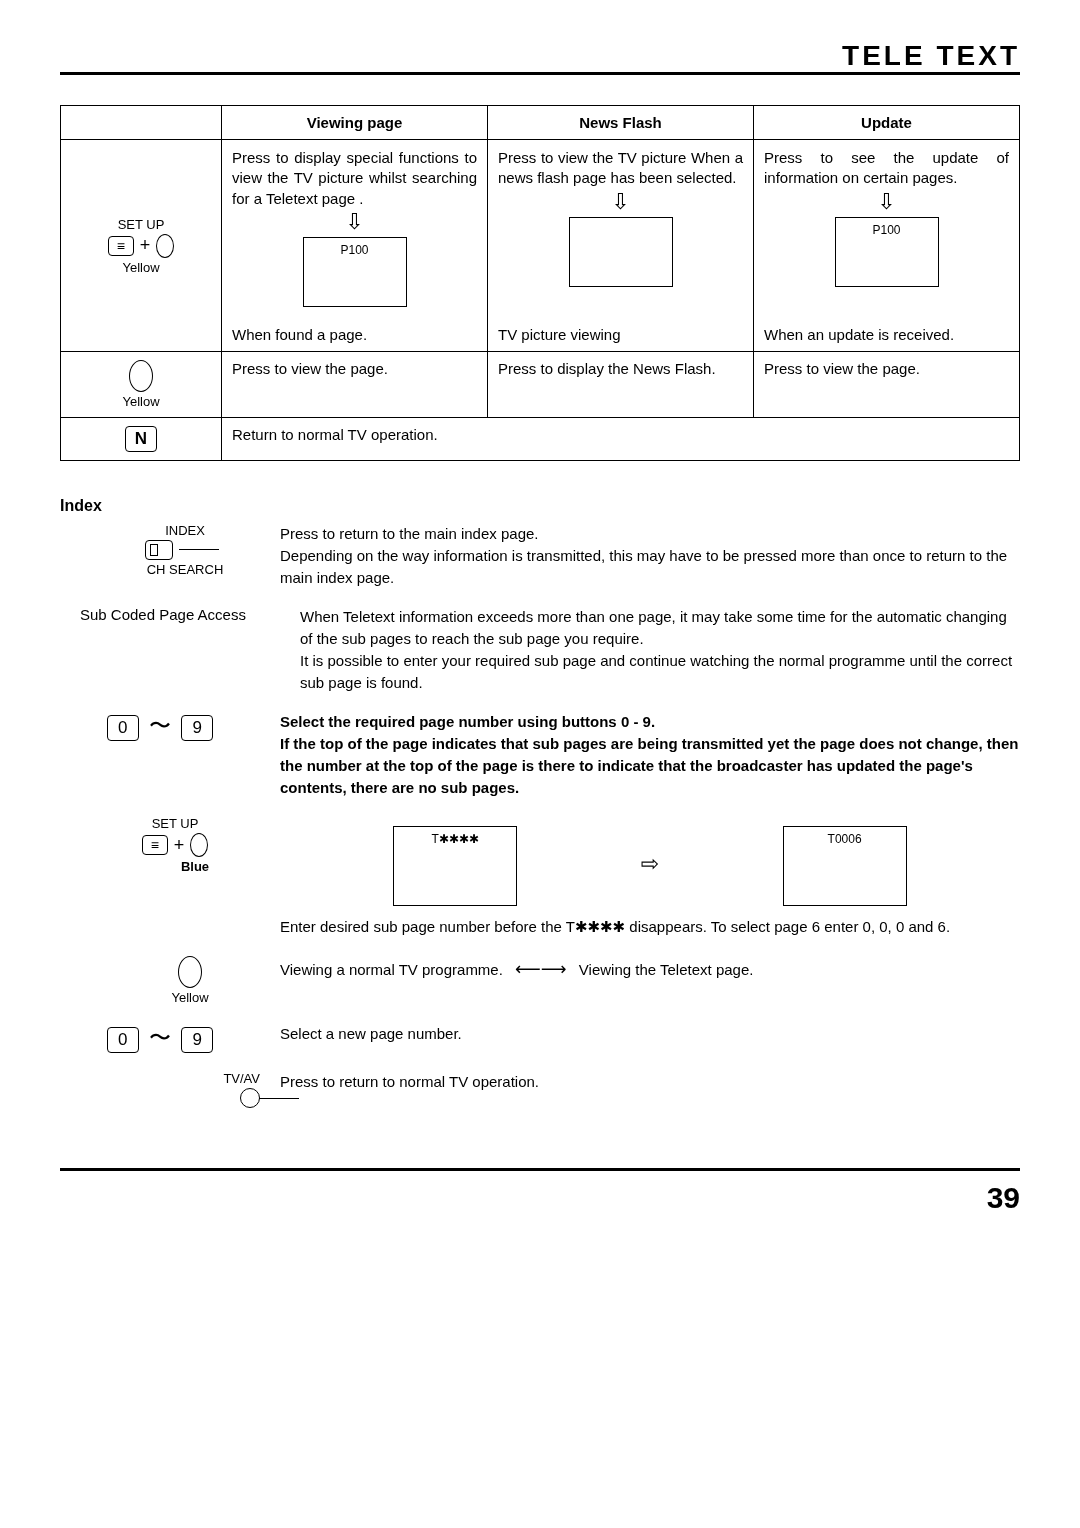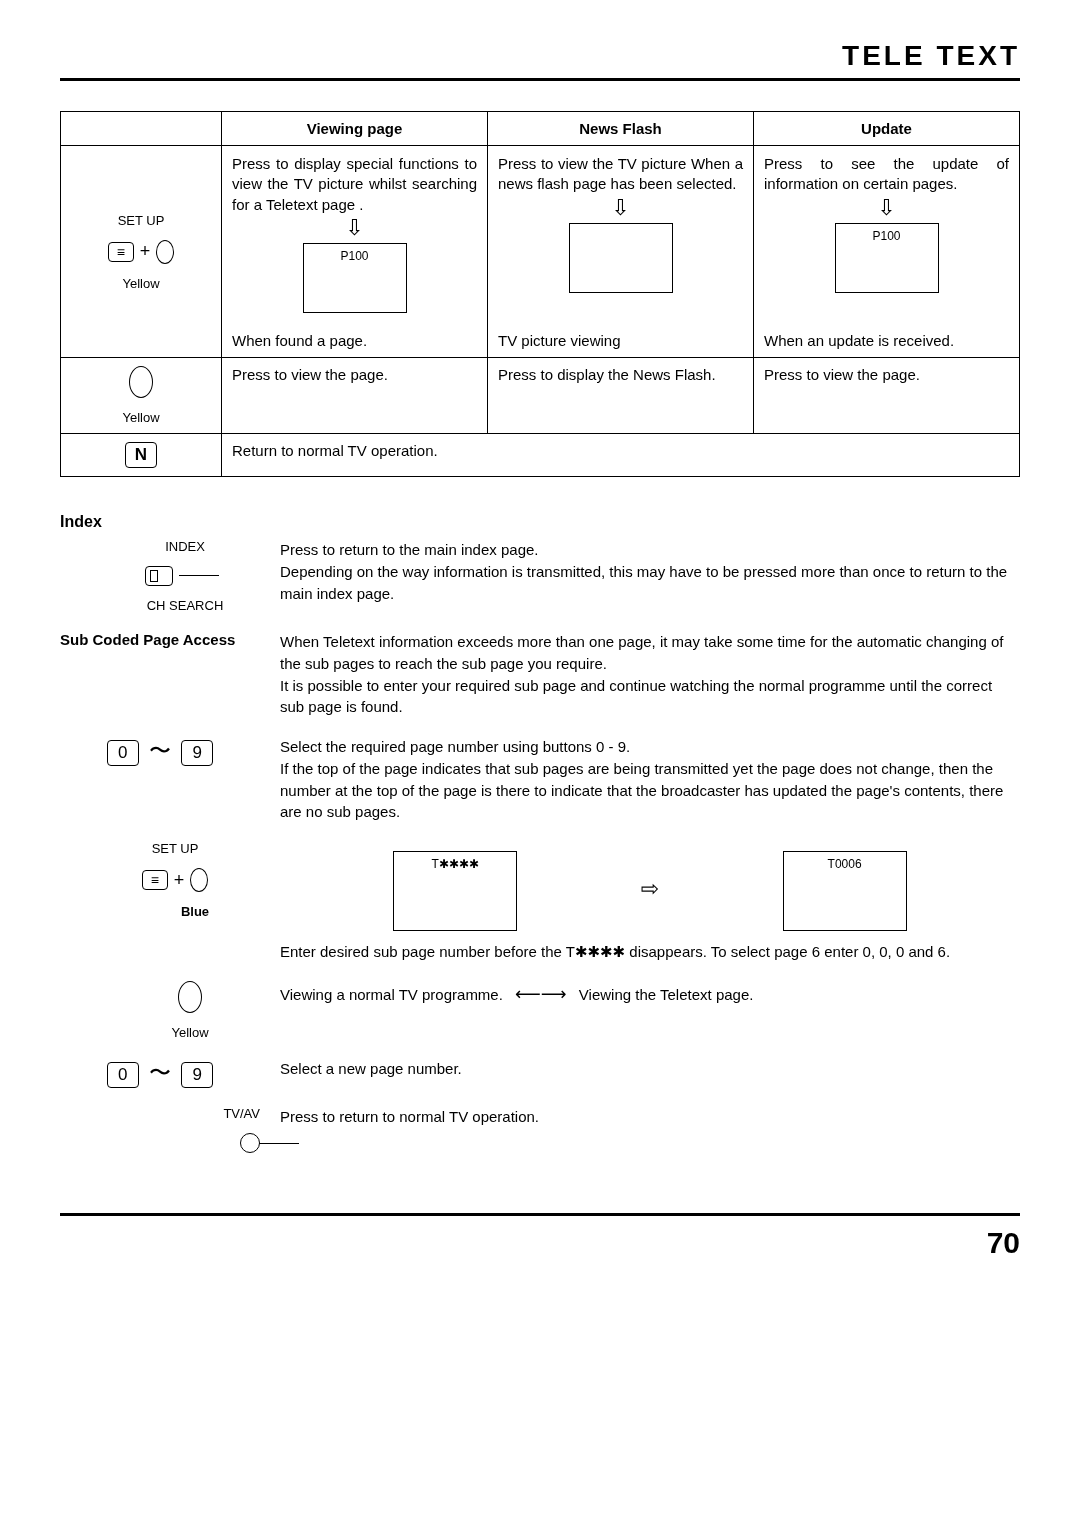--- a/index.html
+++ b/index.html
@@ -9,21 +9,20 @@
     color: #000;
     width: 1080px;
     box-sizing: border-box;
     background: #fff;
   }
   .page-title {
     text-align: right;
     font-size: 28px;
     font-weight: bold;
     letter-spacing: 3px;
-    margin-bottom: 6px;
   }
   .hr-thick {
     border: none;
     border-top: 3px solid #000;
     margin: 0 0 30px 0;
   }
   .hr-bottom {
     border: none;
     border-top: 3px solid #000;
     margin: 60px 0 10px 0;
@@ -100,22 +99,23 @@
     width: 200px;
     flex-shrink: 0;
     font-size: 15px;
   }
   .row .right-col {
     flex: 1;
     font-size: 15px;
     line-height: 1.45;
   }
   .label-bold {
-    font-weight: bold;
-    font-size: 15px;
+    font-weight: normal;
+    font-size: 15px;
+    margin-left: 20px;
   }
   .key-btn {
     display: inline-block;
     border: 1.5px solid #000;
     border-radius: 4px;
     padding: 2px 8px;
     font-size: 17px;
     font-weight: normal;
     background: #fff;
     min-width: 14px;
@@ -157,21 +157,21 @@
     font-size: 14px;
   }
   .plus {
     font-size: 18px;
     padding: 0 6px;
   }
   .stack-center {
     display: flex;
     flex-direction: column;
     align-items: center;
-    gap: 12px;
+    gap: 2px;
     font-size: 13px;
   }
   .inline-center {
     display: flex;
     align-items: center;
     justify-content: center;
   }
   .boxes-row {
     display: flex;
     align-items: center;
@@ -319,21 +319,21 @@
   <div class="right-col" style="white-space:pre-line;">When Teletext information exceeds more than one page, it may take some time for the automatic changing of the sub pages to reach the sub page you require.
 It is possible to enter your required sub page and continue watching the normal programme until the correct sub page is found.</div>
 </div>
 
 <div class="row">
   <div class="left-col" style="text-align:center;">
     <span class="key-btn">0</span>
     <span class="tilde">〜</span>
     <span class="key-btn">9</span>
   </div>
-  <div class="right-col" style="white-space:pre-line;">Select the required page number using buttons 0 - 9.
+  <div class="right-col" style="white-space:pre-line;font-weight:bold;">Select the required page number using buttons 0 - 9.
 If the top of the page indicates that sub pages are being transmitted yet the page does not change, then the number at the top of the page is there to indicate that the broadcaster has updated the page's contents, there are no sub pages.</div>
 </div>
 
 <div class="row">
   <div class="left-col">
     <div class="stack-center" style="margin-left:30px;">
       <div class="sm-label">SET UP</div>
       <div class="inline-center">
         <span class="setup-icon"></span>
         <span class="plus">+</span>
@@ -379,13 +379,13 @@
   <div class="left-col">
     <div class="stack-center" style="margin-left:60px;align-items:flex-end;">
       <div class="sm-label">TV/AV</div>
       <span class="tvav-icon"></span>
     </div>
   </div>
   <div class="right-col">Press to return to normal TV operation.</div>
 </div>
 
 <hr class="hr-bottom">
-<div class="page-number">70</div>
+<div class="page-number">39</div>
 
 </body></html>

